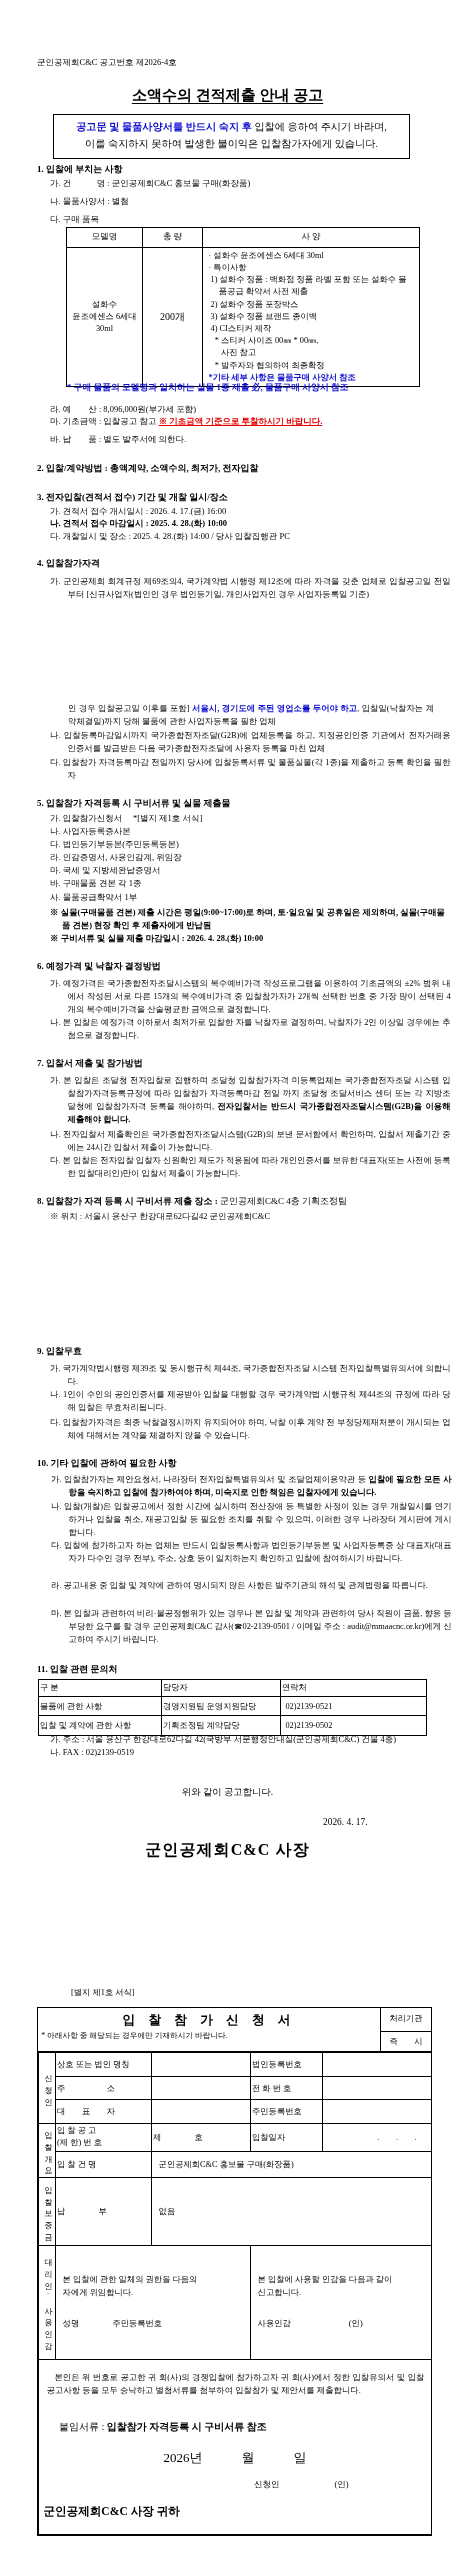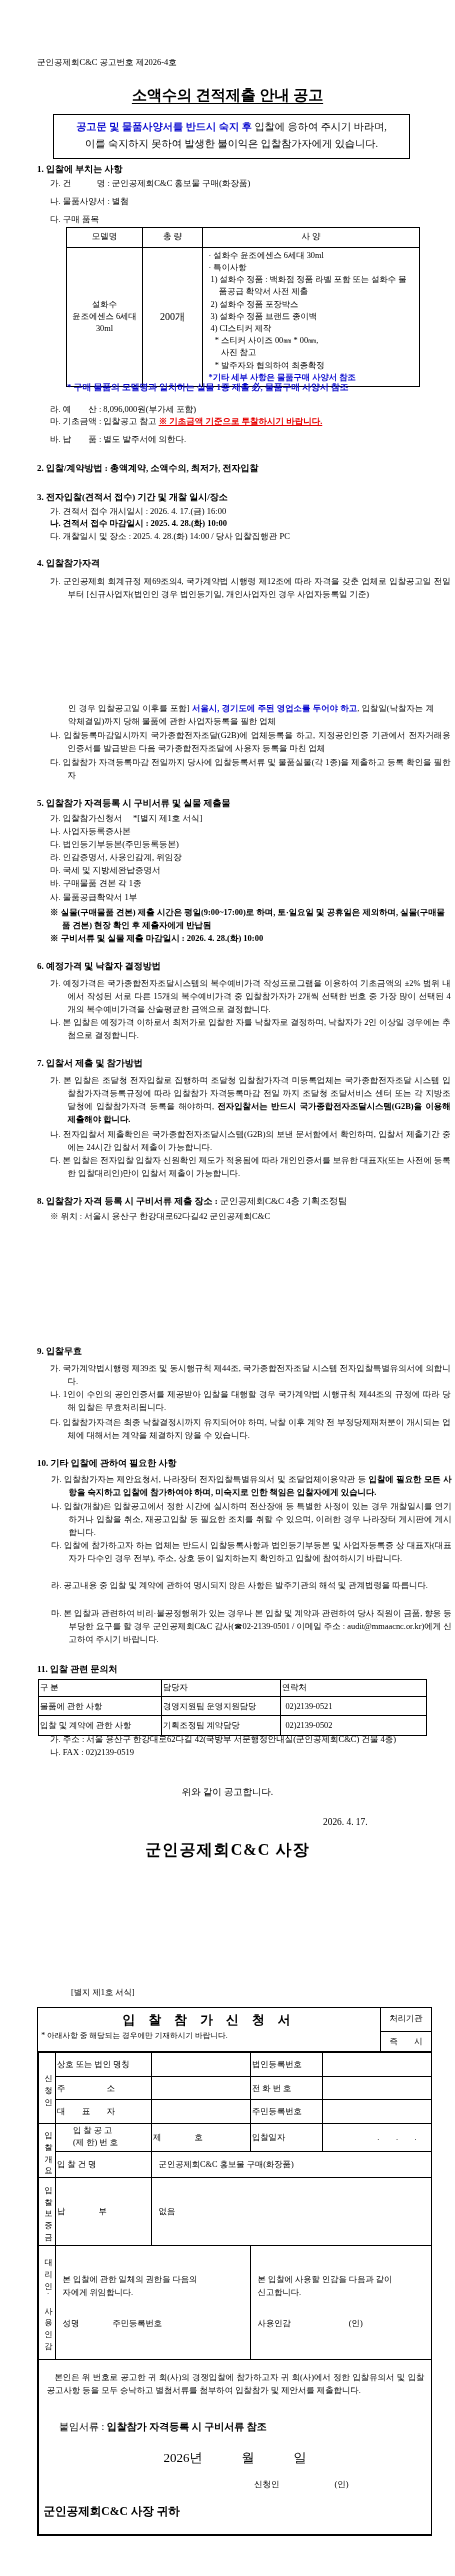--- a/index.html
+++ b/index.html
@@ -50,21 +50,21 @@
   .fhl{flex:1;}
   .ftitle{padding-top:3.9px;text-align:center;font-size:12.7px;font-weight:bold;letter-spacing:5px;}
   .fnote{font-size:7.7px;padding-left:3.3px;margin-top:1.7px;}
   .fhr{width:50px;border-left:0.6px solid #000;display:flex;flex-direction:column;
        font-size:8.3px;text-align:center;}
   .fagency{height:22.6px;line-height:22.6px;border-bottom:0.6px solid #000;}
   .fnow{flex:1;line-height:19.3px;}
   .ftable{border-collapse:collapse;width:100%;table-layout:fixed;}
   .ftable td{border:0.6px solid #000;font-size:8.3px;}
   .lab{text-align:left;}
-  .lab .l2{line-height:12px;margin-left:16px;}
+  .lab .l2{line-height:12px;}
   .vcell{padding:0;text-align:center;vertical-align:middle;}
   .vtext{writing-mode:vertical-rl;text-orientation:upright;font-size:8px;letter-spacing:3.9px;}
   .lval{padding-left:6.6px;}
   .dots{text-align:right;padding-right:14.3px;}
   .agent{vertical-align:top;padding:26.5px 5.5px 0 6.6px;font-size:8.3px;line-height:13.2px;}
   .agent3{margin-top:17.6px;}
   .stmt-cell{position:relative;padding:0;}
   .stmt{position:absolute;top:11px;left:7.7px;right:6.6px;font-size:8.4px;line-height:13.2px;
         text-indent:7.7px;text-align:justify;}
   .attach{position:absolute;top:60px;left:20px;font-size:10px;}

